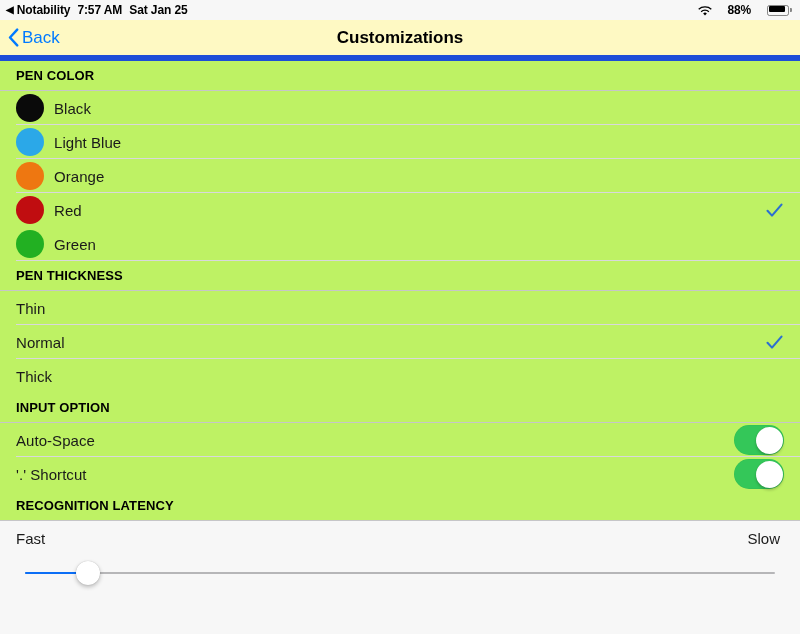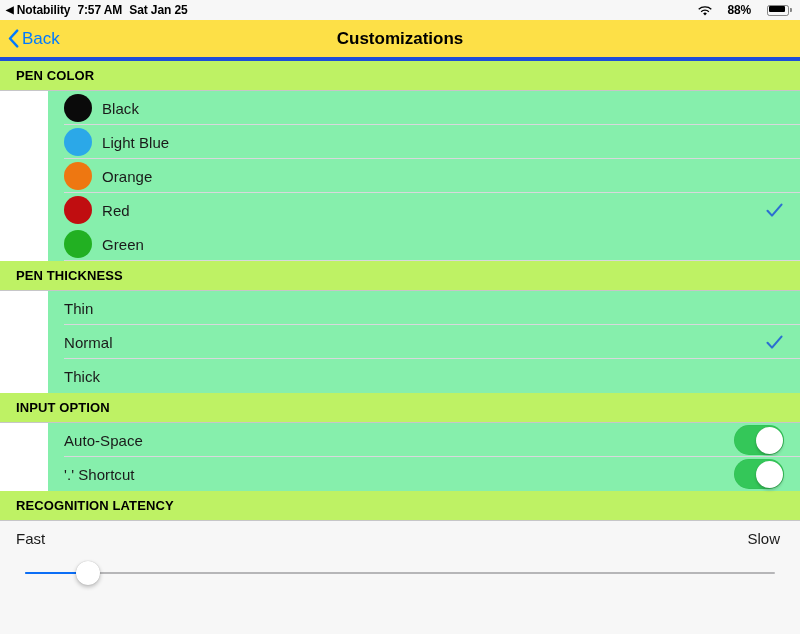--- a/index.html
+++ b/index.html
@@ -93,22 +93,22 @@
     left: 23px; top: 3.5px;
     width: 2px;
     height: 4px;
     background: rgba(0,0,0,0.45);
     border-radius: 0 1px 1px 0;
   }
 
   
   .nav-bar {
     height: 41px;
-    background: #fde047;
-    border-bottom: 4px solid #1d4ed8;
+    background: #fef9c3;
+    border-bottom: 6px solid #1d4ed8;
     display: flex;
     align-items: center;
     position: relative;
     box-sizing: border-box;
   }
   .nav-back {
     display: flex;
     align-items: center;
     color: #007aff;
     font-size: 17px;
@@ -142,29 +142,28 @@
     align-items: center;
     padding-left: 16px;
     font-size: 13px;
     font-weight: bold;
     color: #000;
     letter-spacing: 0.1px;
     box-sizing: border-box;
     border-bottom: 1px solid #c6c6c8;
   }
   .row {
-    background: #86efac;
+    background: #bef264;
     height: 34px;
     display: flex;
     align-items: center;
     padding: 0 16px 0 16px;
     position: relative;
     box-sizing: border-box;
     cursor: default;
-    margin-left: 48px;
   }
   .row.color-row {
     height: 34px;
   }
   .row-sep {
     position: absolute;
     left: 16px;
     right: 0;
     bottom: 0;
     height: 1px;

